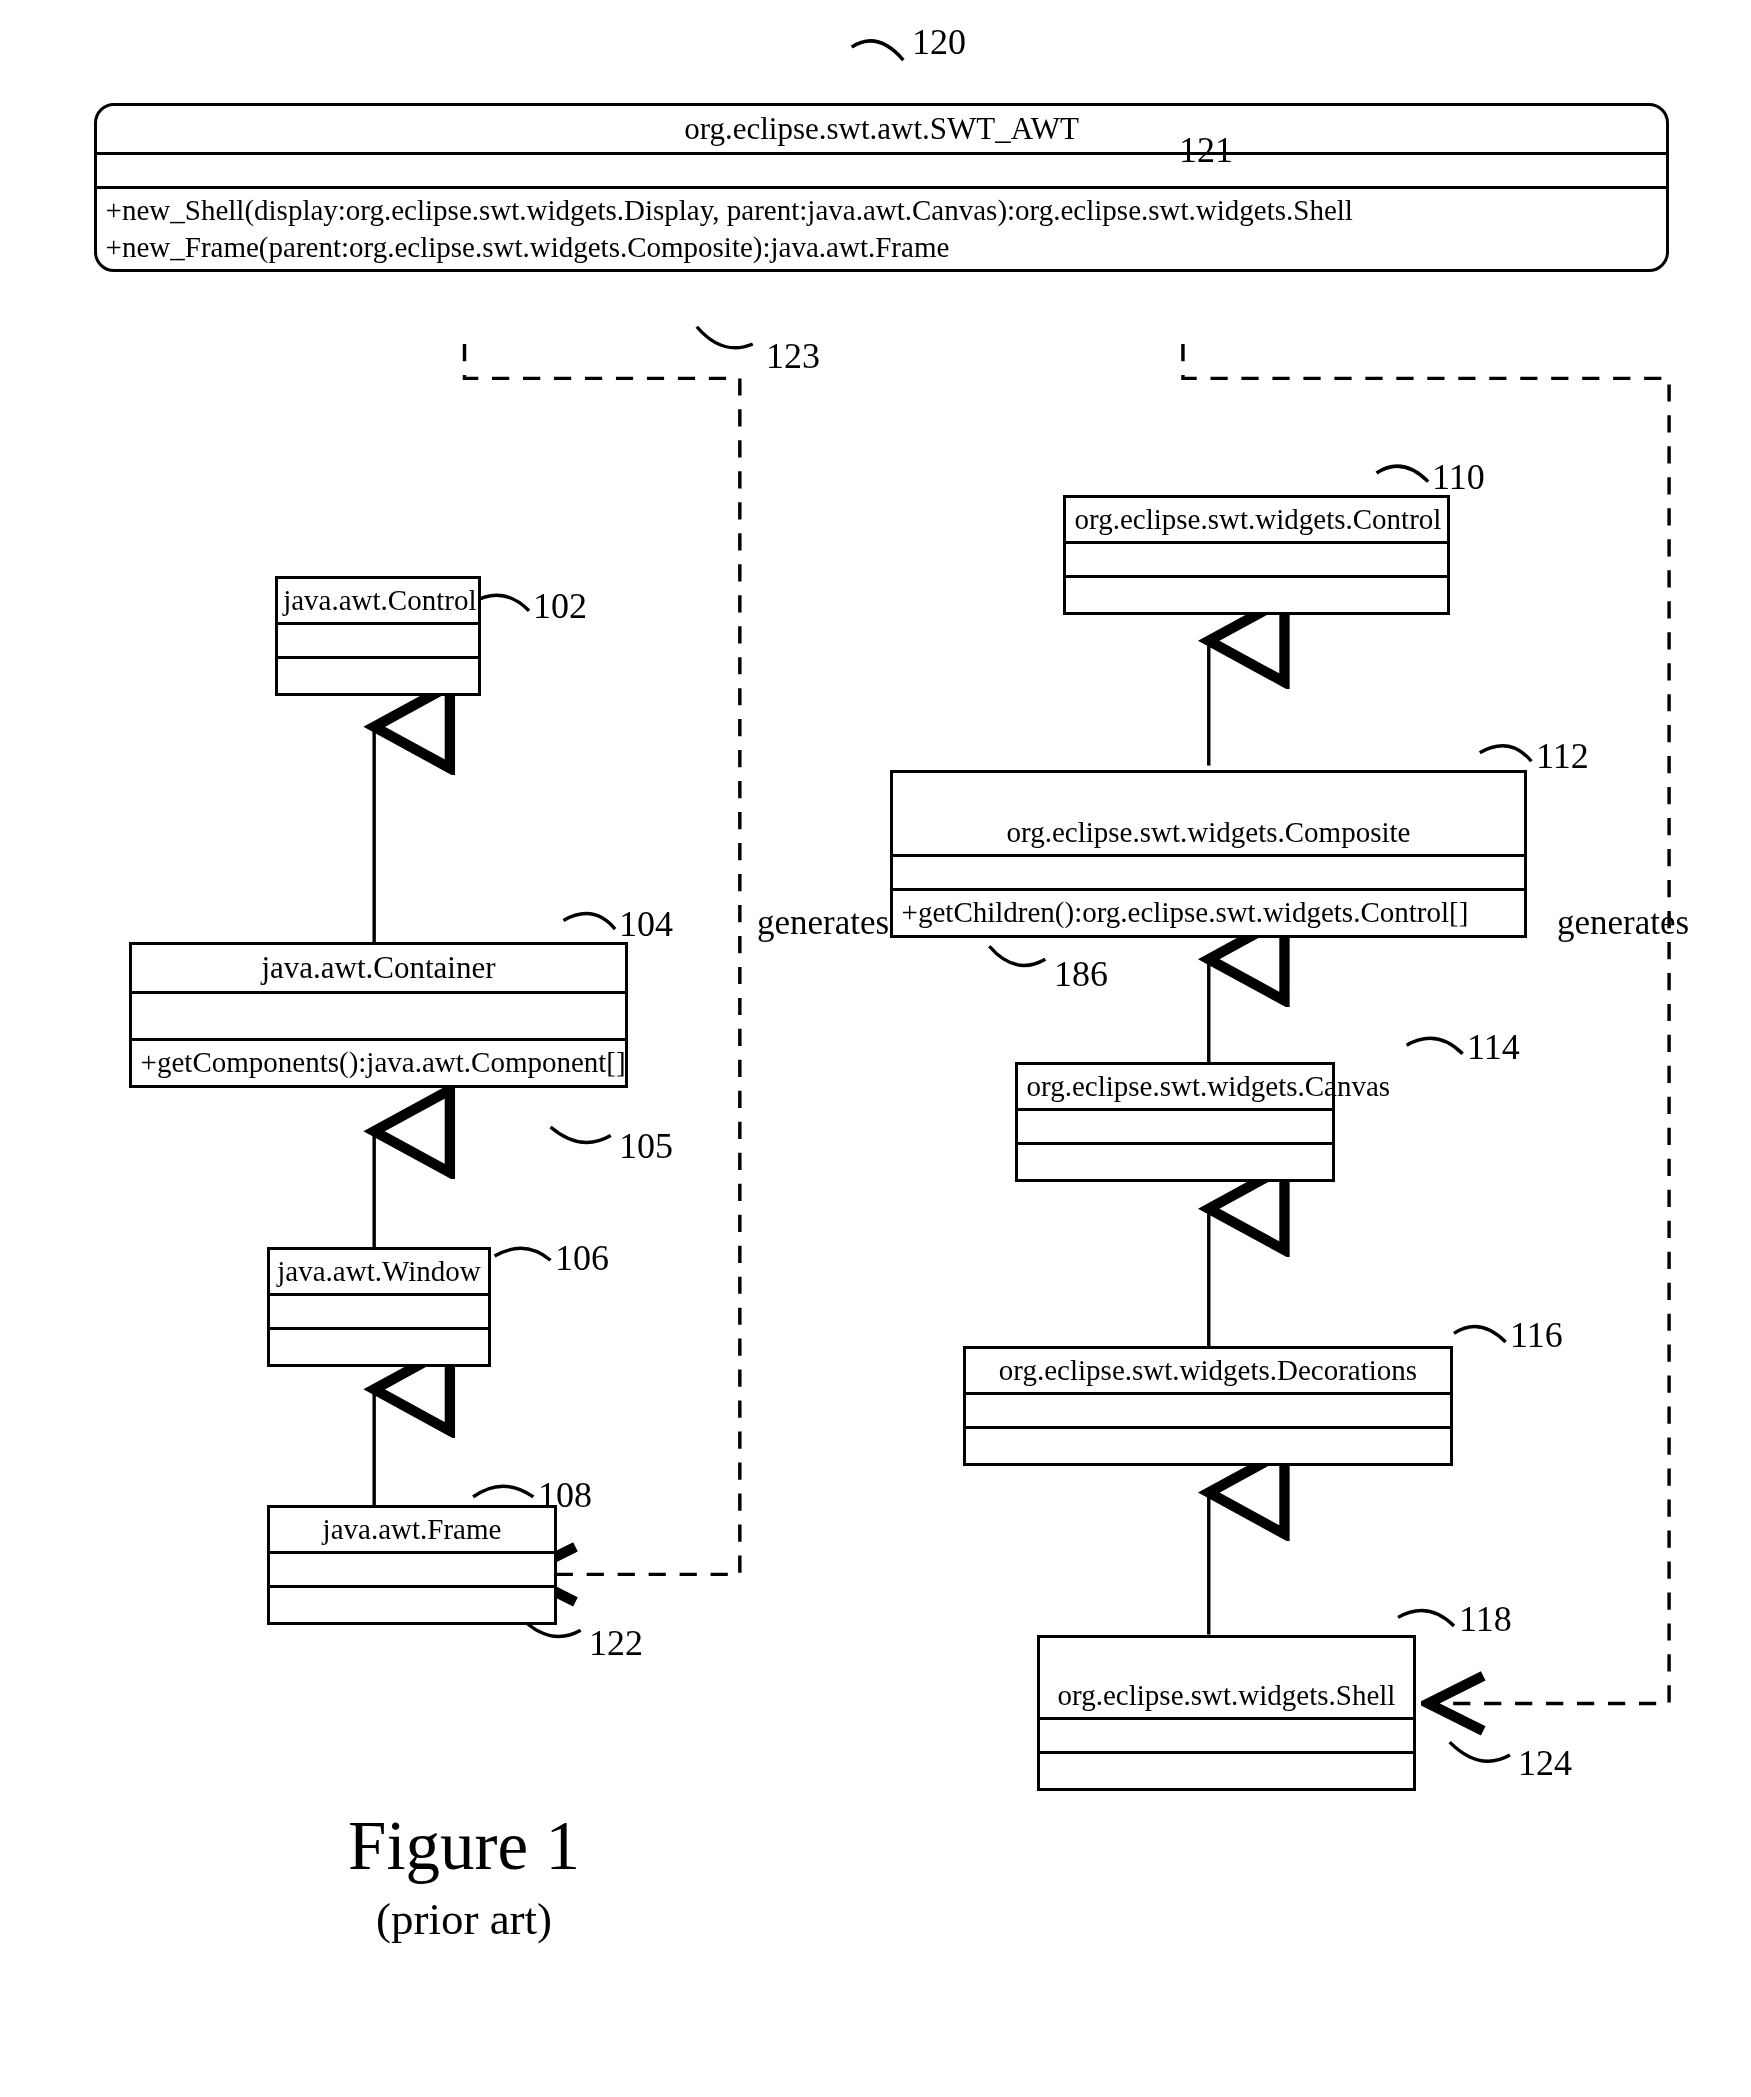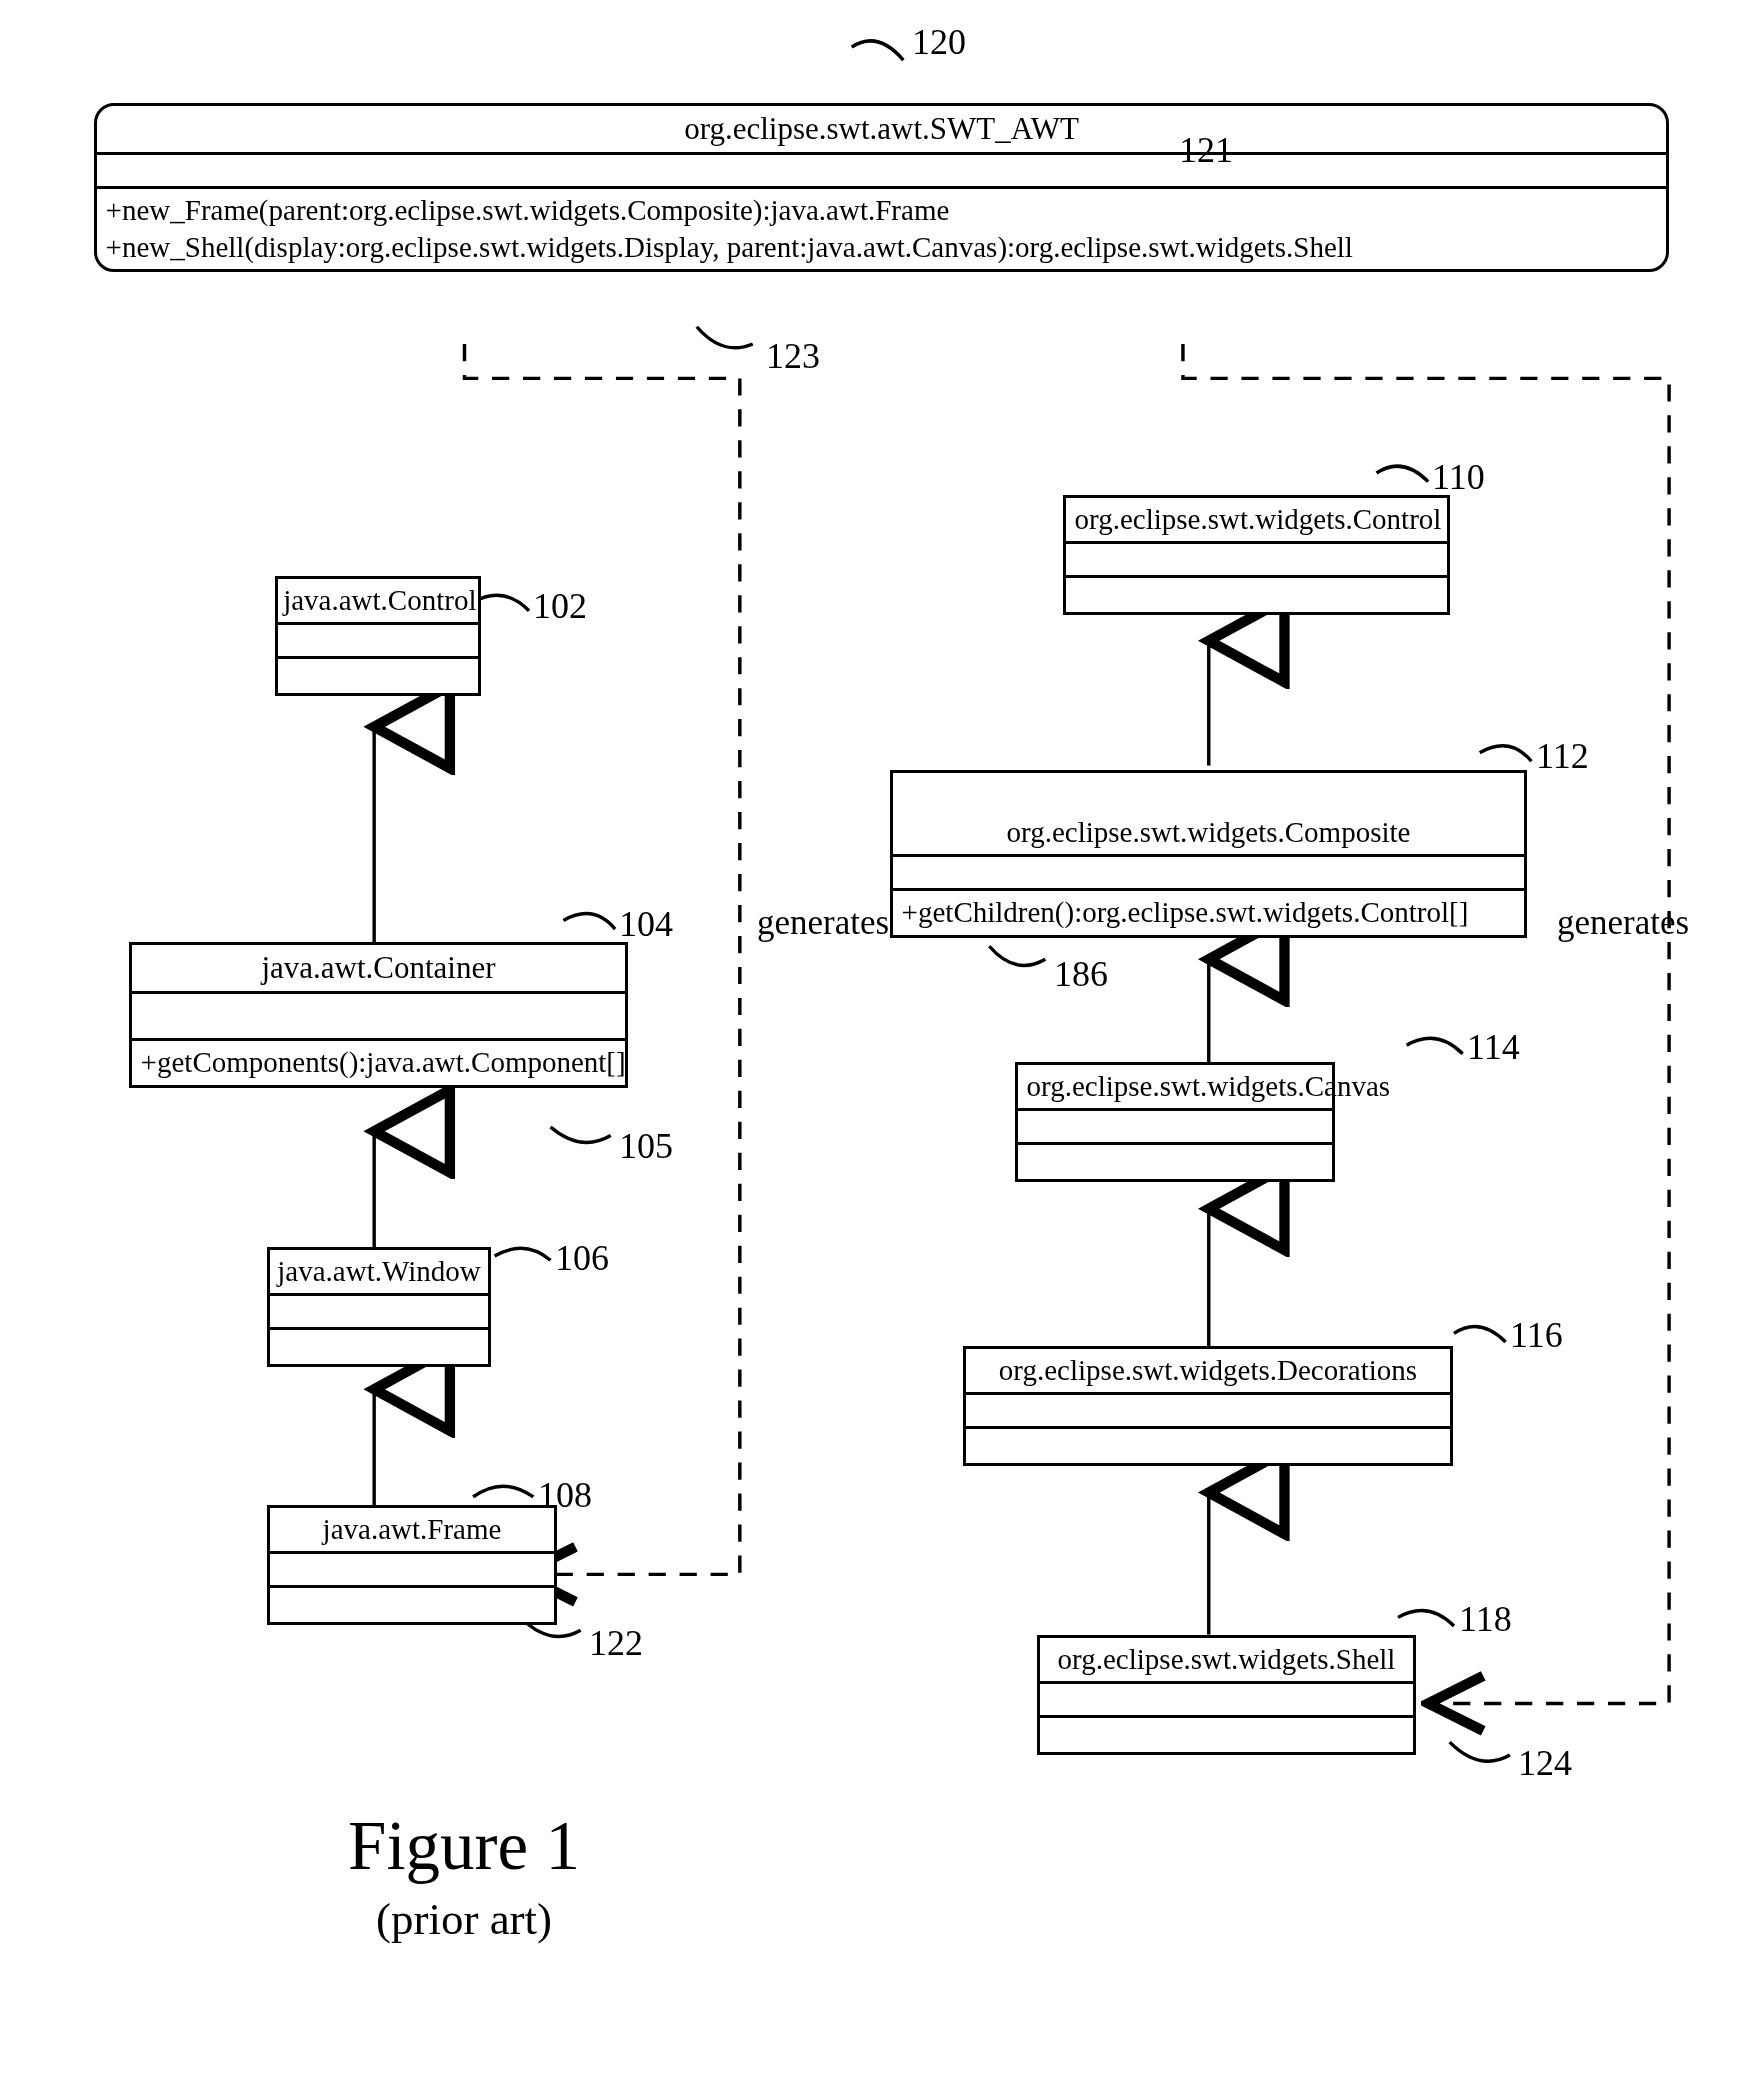--- a/index.html
+++ b/index.html
@@ -124,22 +124,22 @@
 
     <path d="M 585 1860 Q 620 1895 655 1875" stroke="black" stroke-width="4" fill="none"></path>
 
     <path d="M 1665 2005 Q 1700 2040 1735 2020" stroke="black" stroke-width="4" fill="none"></path>
   </svg>
 
   <div class="uml-box" style="left:77px; top:86px; width:1575px;border-radius:20px;">
     <div class="uml-title">org.eclipse.swt.awt.SWT_AWT</div>
     <div class="uml-attrs"></div>
     <div class="uml-ops">
+      <span class="op-line">+new_Shell(display:org.eclipse.swt.widgets.Display, parent:java.awt.Canvas):org.eclipse.swt.widgets.Shell</span>
       <span class="op-line">+new_Frame(parent:org.eclipse.swt.widgets.Composite):java.awt.Frame</span>
-      <span class="op-line">+new_Shell(display:org.eclipse.swt.widgets.Display, parent:java.awt.Canvas):org.eclipse.swt.widgets.Shell</span>
     </div>
   </div>
 
   <div class="uml-box" style="left:258px; top:559px; width:206px;">
     <div class="uml-title" style="padding:5.2px 5.2px; font-size:29px;">java.awt.Control</div>
     <div class="uml-attrs"></div>
     <div class="uml-ops"></div>
   </div>
 
   <div class="uml-box" style="left:112px; top:925px; width:499px;">
@@ -182,21 +182,21 @@
     <div class="uml-ops"></div>
   </div>
 
   <div class="uml-box" style="left:946px; top:1329px; width:490px;">
     <div class="uml-title" style="font-size:29px;">org.eclipse.swt.widgets.Decorations</div>
     <div class="uml-attrs"></div>
     <div class="uml-ops"></div>
   </div>
 
   <div class="uml-box" style="left:1020px; top:1618px; width:379px;">
-    <div class="uml-title" style="font-size:29px;">org.eclipse.swt.widgets.Shell</div>
+    <div class="uml-title" style="font-size:29px;margin-top:36px;">org.eclipse.swt.widgets.Shell</div>
     <div class="uml-attrs"></div>
     <div class="uml-ops"></div>
   </div>
 
   <div class="ref-label" style="left:895px; top:4.3px;">120</div>
   <div class="ref-label" style="left:1162px; top:112px;">121</div>
   <div class="ref-label" style="left:749px; top:318px;">123</div>
 
   <div class="ref-label" style="left:516px; top:568px;">102</div>
   <div class="ref-label" style="left:602px; top:886px;">104</div>

